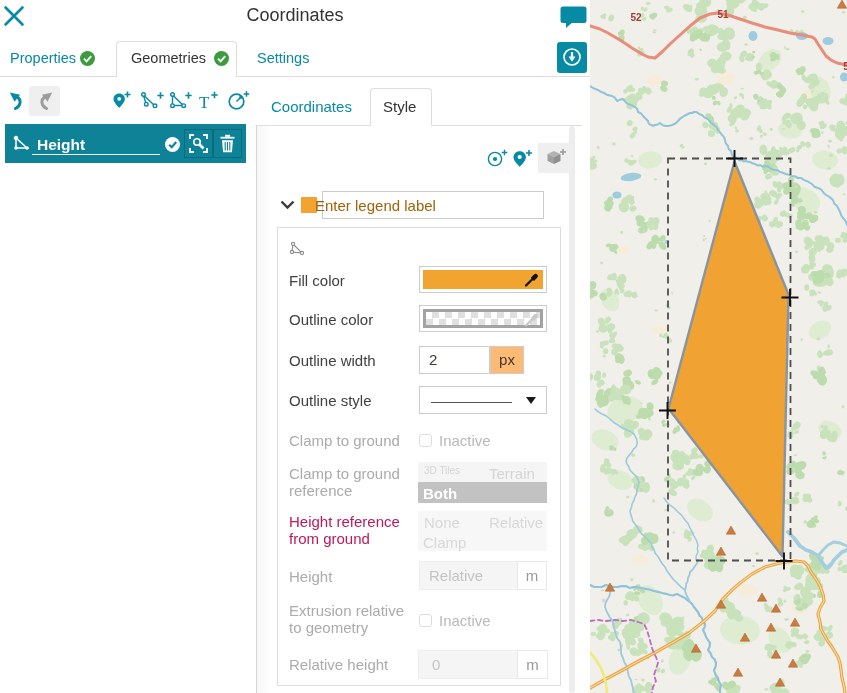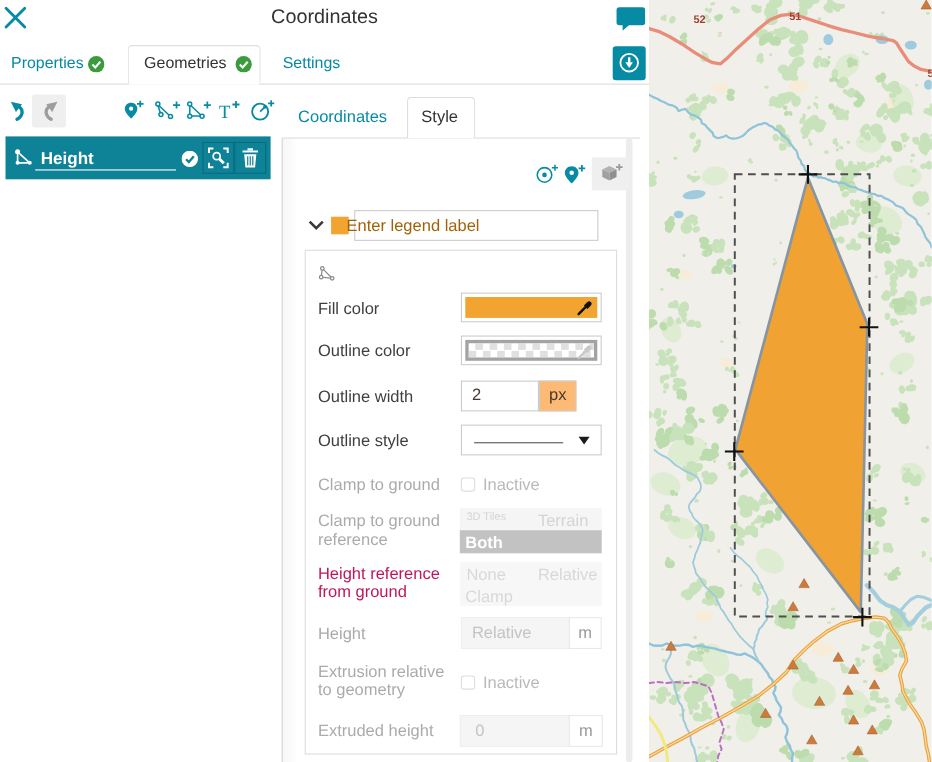--- a/index.html
+++ b/index.html
@@ -1480,16 +1480,16 @@
 <div class="abs" style="left:423px;top:534px;font-size:15px;color:#d8d8d8">Clamp</div>
 
 <div class="abs" style="left:289px;top:568px;font-size:15px;color:#ababab">Height</div>
 <div class="abs" style="left:419px;top:561px;width:99px;height:29px;border:1px solid #eee;background:#f5f5f5;font-size:15px;color:#c4c4c4;padding:5px 0 0 9px">Relative</div>
 <div class="abs" style="left:517px;top:561px;width:30px;height:29px;border:1px solid #e8e8e8;background:#fff;font-size:15px;color:#999;text-align:center;padding-top:5px">m</div>
 
 <div class="abs" style="left:289px;top:602px;font-size:15px;color:#ababab">Extrusion relative<br>to geometry</div>
 <div class="abs" style="left:419px;top:614px;width:13px;height:13px;border:1px solid #ddd;border-radius:3px;background:#fff"></div>
 <div class="abs" style="left:439px;top:612px;font-size:15px;color:#b9b9b9">Inactive</div>
 
-<div class="abs" style="left:289px;top:656px;font-size:15px;color:#ababab">Extruded height</div>
+<div class="abs" style="left:289px;top:656px;font-size:15px;color:#ababab">Relative height</div>
 <div class="abs" style="left:418px;top:650px;width:100px;height:29px;border:1px solid #eee;background:#f5f5f5;font-size:15px;color:#c4c4c4;padding:5px 0 0 13px">0</div>
 <div class="abs" style="left:517px;top:650px;width:31px;height:29px;border:1px solid #e8e8e8;background:#fff;font-size:15px;color:#999;text-align:center;padding-top:5px">m</div>
 
 </div>
 </body></html>

